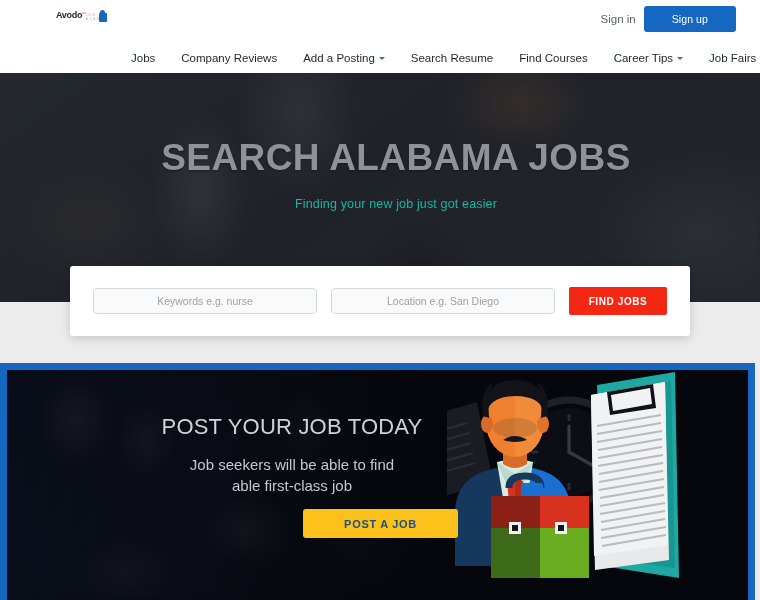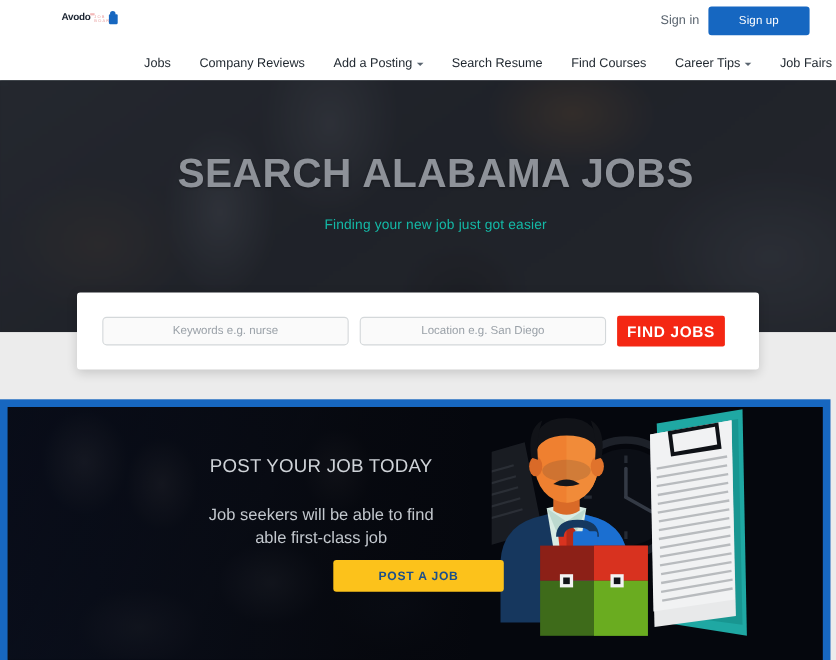--- a/index.html
+++ b/index.html
@@ -115,41 +115,41 @@
     font-size:12.5px; color:#14b8a6; letter-spacing:.15px;
   }
 
   
   .search-card {
     position:absolute; left:70px; top:266px;
     width:620px; height:70px;
     background:#ffffff; border-radius:3px;
     box-shadow:0 3px 10px rgba(0,0,0,.16);
     display:flex; align-items:center;
-    padding:0 23px; gap:10px; z-index:5;
+    padding:0 23px; gap:10px; z-index:5;justify-content:space-between;
   }
   .field {
     height:26px; border:1px solid #d4d8da; border-radius:4px;
     background:#fafafa; display:flex; align-items:center;
     justify-content:center;
   }
   .field input {
     width:100%; height:100%; border:none; outline:none;
     background:transparent; text-align:center;
     font-size:10.5px; color:#40474e;
     font-family:"Liberation Sans", sans-serif;
   }
   .field input::placeholder { color:#9aa1a8; }
   .field-keywords { width:224px; }
   .field-location { width:224px; }
   .find-jobs {
     height:28px; min-width:98px;
     background:#f42713; color:#ffffff;
     border:none; border-radius:2px;
-    font-size:14px; font-weight:bold; letter-spacing:.6px;
+    font-size:10px; font-weight:bold; letter-spacing:.6px;
     cursor:pointer;
   }
 
   
   .gray-gap {
     position:absolute; left:0; top:302px; width:760px; height:61px;
     background:#ececec;
   }
 
   
@@ -178,25 +178,25 @@
   .banner-dim {
     position:absolute; left:0; top:0; width:460px; height:230px;
     background:linear-gradient(90deg, rgba(8,14,30,.55) 0%, rgba(5,7,13,.80) 70%, rgba(5,7,13,1) 100%);
   }
 
   .banner-text {
     position:absolute; left:120px; top:44px; width:330px;
     text-align:center; z-index:4;
   }
   .banner-title {
-    font-size:17px; color:#cfd3d8; letter-spacing:.2px;
+    font-size:22px; color:#cfd3d8; letter-spacing:.2px;
     font-weight:normal;
   }
   .banner-sub {
-    margin-top:24px; font-size:15px; color:#c3c8ce;
+    margin-top:14px; font-size:15px; color:#c3c8ce;
     line-height:21px; font-weight:normal;
   }
   .post-job {
     position:absolute; left:303px; top:509px;
     width:155px; height:29px;
     background:#fcc21b; color:#1b4f8a;
     border:none; border-radius:3px;
     font-size:11px; font-weight:bold; letter-spacing:.7px;
     cursor:pointer; z-index:6;
   }

